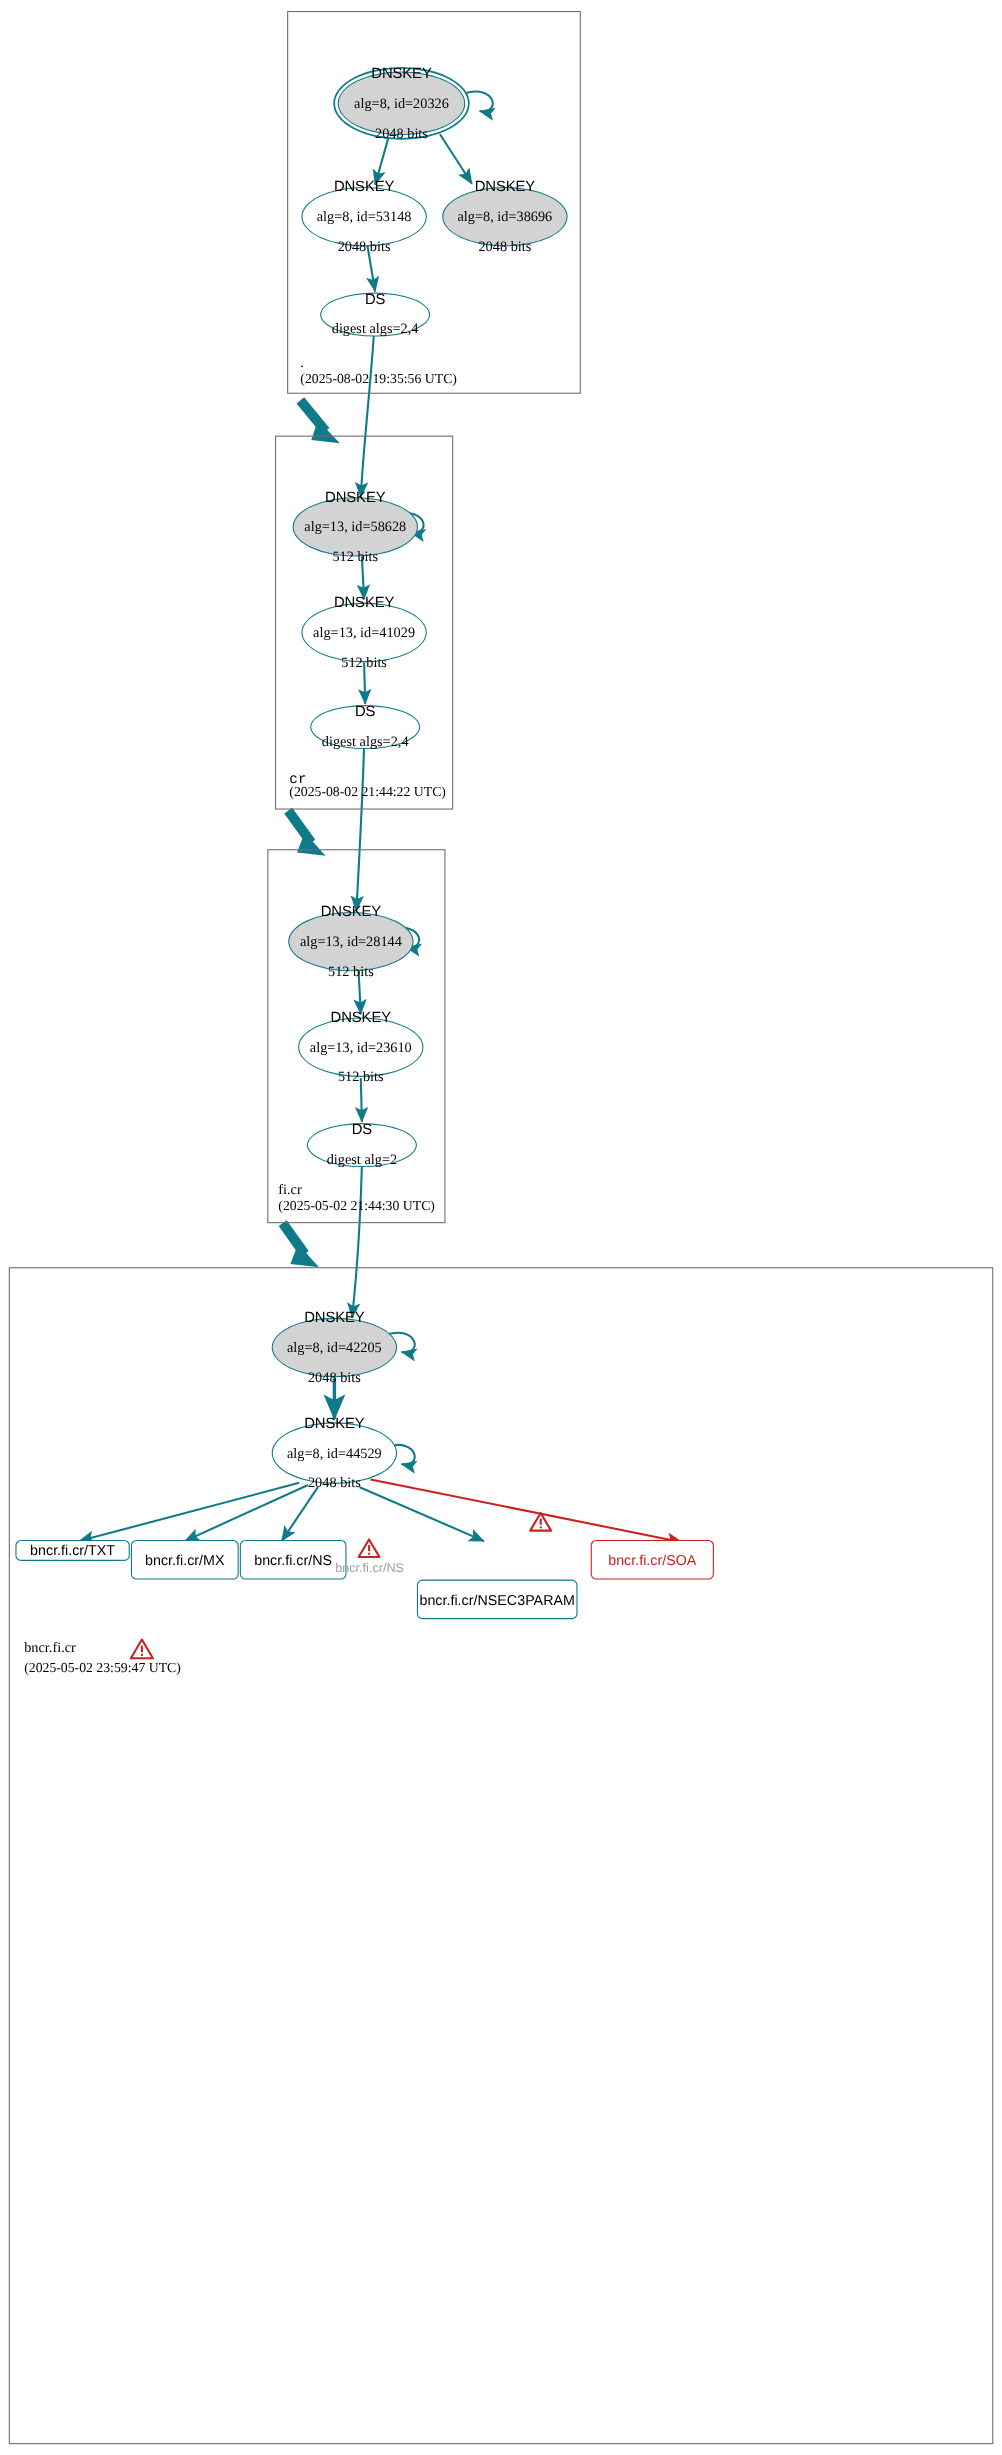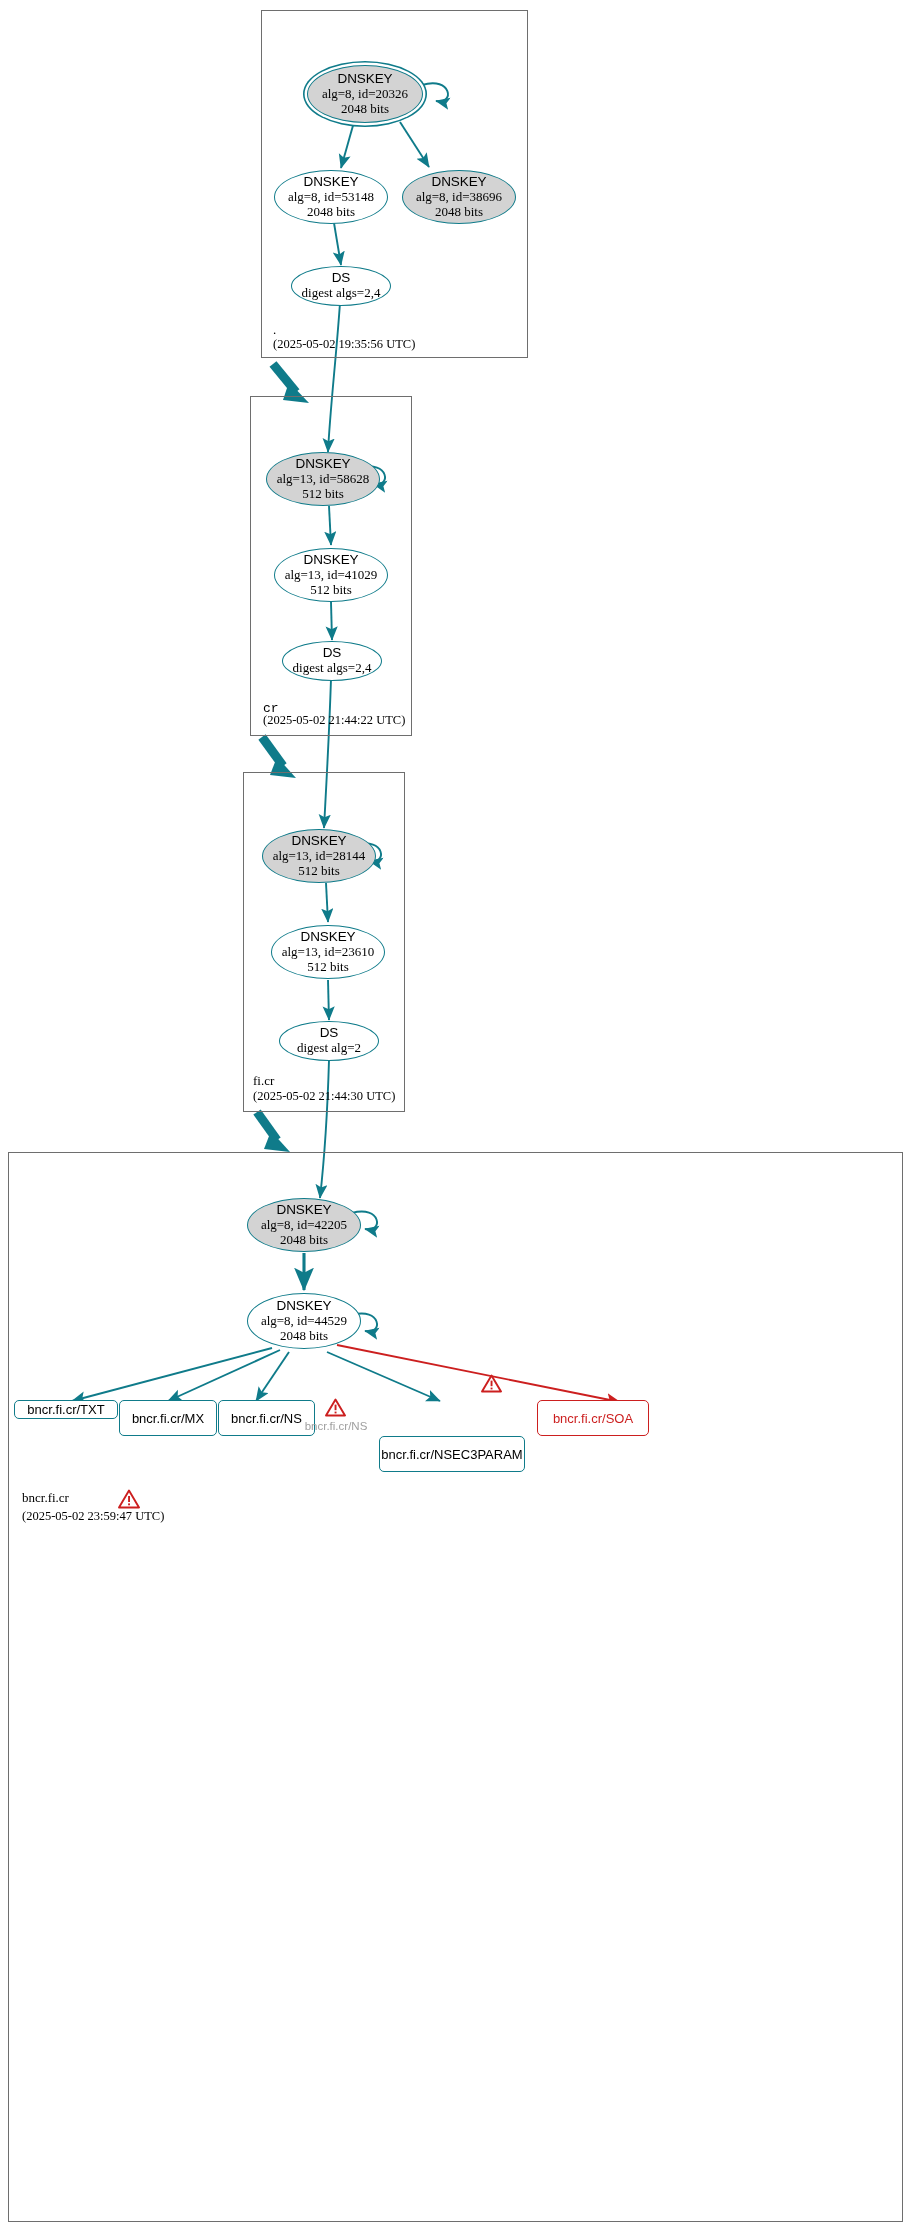--- a/index.html
+++ b/index.html
@@ -25,20 +25,21 @@
   }
 
   .node{
     position:absolute; display:flex; flex-direction:column;
     align-items:center; justify-content:center; text-align:center;
     box-sizing:border-box; color:#000;
   }
   .ellipse{
     border:1.6px solid #0f7b8a; border-radius:50%;
     background:#ffffff;
+    gap:12px;
   }
   .ellipse.filled{background:#d3d3d3;}
   .ellipse.dbl{
     box-shadow:0 0 0 2.4px #ffffff, 0 0 0 4.0px #0f7b8a;
   }
   .n-title{
     font-family:"Liberation Sans", sans-serif;
     font-size:13.5px; line-height:1.05; letter-spacing:-0.1px;
   }
   .n-sub{
@@ -158,21 +159,21 @@
     <g>
       <path d="M327,1352 L440,1401" stroke="#0f7b8a" stroke-width="1.9" fill="none" marker-end="url(#ar-teal)"></path>
     </g>
     <g>
       <path d="M337,1345 L620,1402" stroke="#cc1f1f" stroke-width="1.9" fill="none" marker-end="url(#ar-red)"></path>
     </g>
   </svg>
 
   <div class="zone-box" style="left:261px; top:10px; width:267px; height:348px;"></div>
   <div class="zone-label" style="left:273px; top:322px;">.</div>
-  <div class="zone-stamp" style="left:273px; top:337px;">(2025-05-02 19:35:56 UTC)</div>
+  <div class="zone-stamp" style="left:273px; top:337px;">(2025-08-02 19:35:56 UTC)</div>
 
   <div class="node ellipse filled dbl" style="left:307px; top:65px; width:116px; height:58px;">
     <div class="n-title">DNSKEY</div>
     <div class="n-sub">alg=8, id=20326</div>
     <div class="n-sub">2048 bits</div>
   </div>
 
   <div class="node ellipse" style="left:274px; top:170px; width:114px; height:54px;">
     <div class="n-title">DNSKEY</div>
     <div class="n-sub">alg=8, id=53148</div>
@@ -185,21 +186,21 @@
     <div class="n-sub">2048 bits</div>
   </div>
 
   <div class="node ellipse" style="left:291px; top:266px; width:100px; height:40px;">
     <div class="n-title">DS</div>
     <div class="n-sub">digest algs=2,4</div>
   </div>
 
   <div class="zone-box" style="left:250px; top:396px; width:162px; height:340px;"></div>
   <div class="zone-label" style="left:263px; top:701px;font-family:Liberation Mono, monospace;">cr</div>
-  <div class="zone-stamp" style="left:263px; top:713px;">(2025-05-02 21:44:22 UTC)</div>
+  <div class="zone-stamp" style="left:263px; top:713px;">(2025-08-02 21:44:22 UTC)</div>
 
   <div class="node ellipse filled" style="left:266px; top:452px; width:114px; height:54px;">
     <div class="n-title">DNSKEY</div>
     <div class="n-sub">alg=13, id=58628</div>
     <div class="n-sub">512 bits</div>
   </div>
 
   <div class="node ellipse" style="left:274px; top:548px; width:114px; height:54px;">
     <div class="n-title">DNSKEY</div>
     <div class="n-sub">alg=13, id=41029</div>

